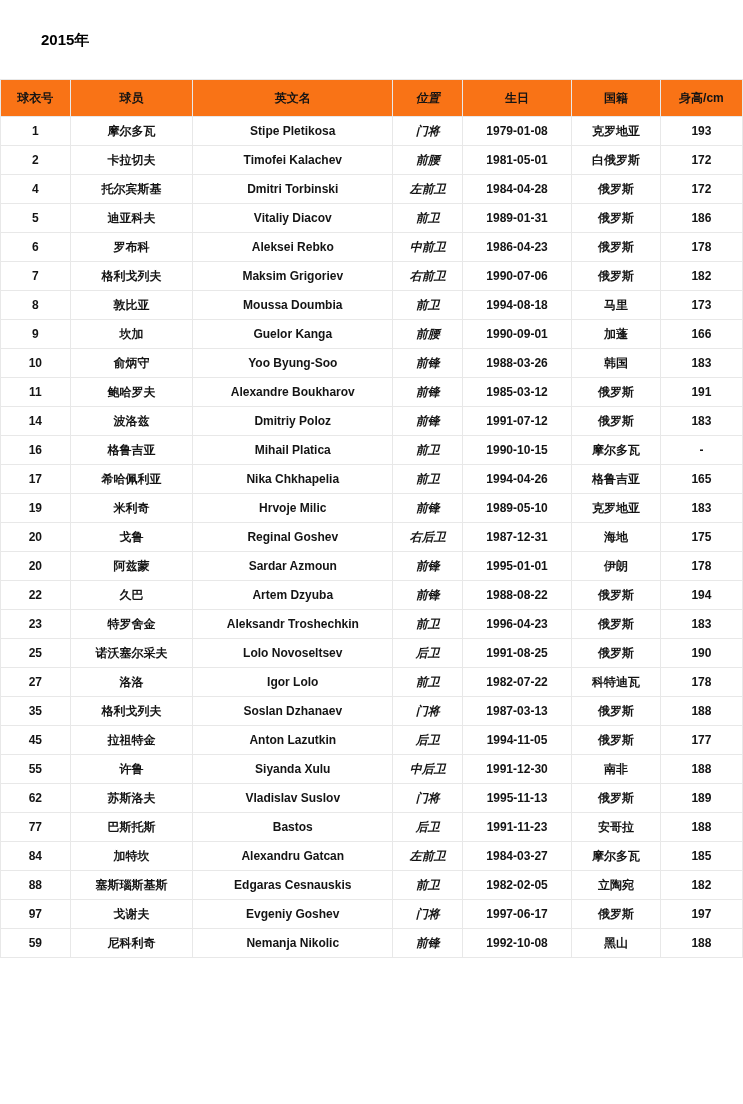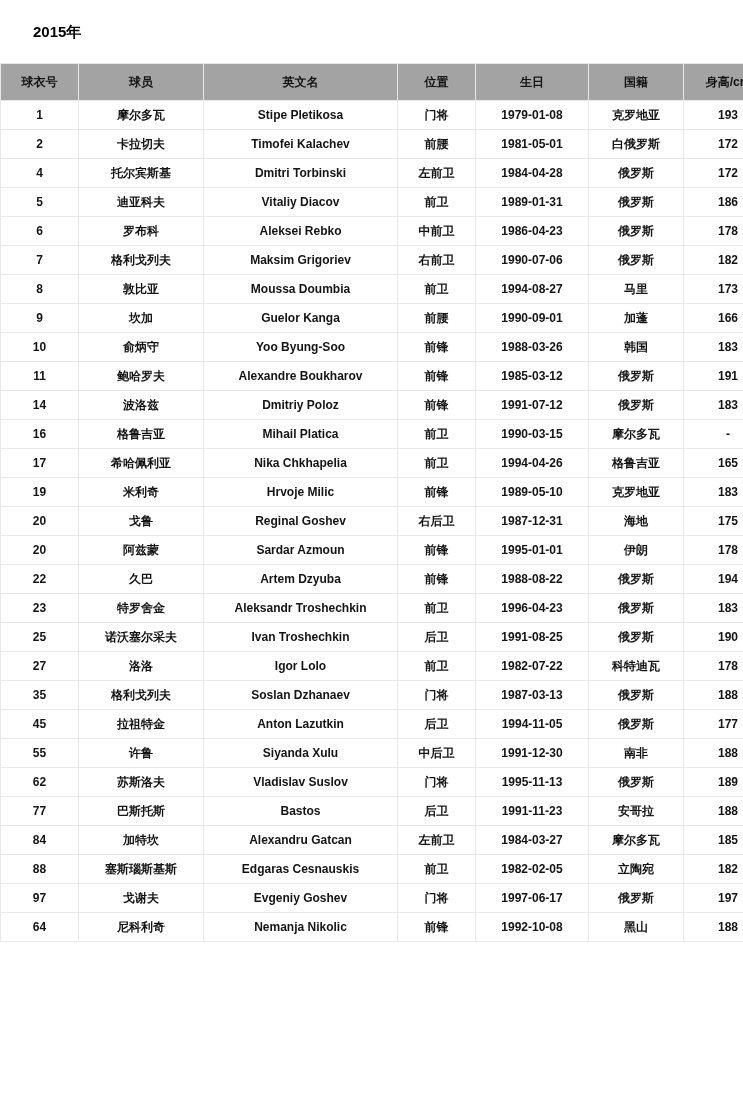--- a/index.html
+++ b/index.html
@@ -11,53 +11,53 @@
   .page {
     width: 743px;
     min-height: 1104px;
     background: #ffffff;
     box-sizing: border-box;
   }
   .page-title {
     font-size: 15px;
     font-weight: 700;
     color: #000000;
-    margin: 8px;
+    margin: 16px;
     padding: 15px 0 13px 25px;
   }
   table.roster {
     width: 743px;
     border-collapse: collapse;
     table-layout: fixed;
   }
   table.roster th, table.roster td {
     border: 1px solid #e8e8e8;
     text-align: center;
     vertical-align: middle;
     font-size: 12px;
     font-weight: 700;
     color: #141414;
     line-height: 20px;
     word-break: break-all;
     overflow: hidden;
   }
   table.roster th {
-    background: #a3a3a3;
-    padding: 8px 12px;
+    background: #f97316;
+    padding: 8px 4px;
     font-weight: 700;
   }
   table.roster td {
     background: #ffffff;
     padding: 4px 4px;
   }
   
   .col-number       { width: 53px; }
   .col-player       { width: 100px; }
   .col-name_en      { width: 169px; }
-  .col-position     { width: 53px; }
+  .col-position     { width: 53px; font-style: italic; }
   .col-birthday     { width: 88px; }
   .col-nationality  { width: 70px; }
   .col-height       { width: 64px; }
   
   table.roster td:nth-child(4) { padding-left: 10px; padding-right: 10px; }
 </style>
 </head>
 <body>
 
 <div class="page">
@@ -128,21 +128,21 @@
           <td class="col-position">右前卫</td>
           <td class="col-birthday">1990-07-06</td>
           <td class="col-nationality">俄罗斯</td>
           <td class="col-height">182</td>
         </tr>
         <tr>
           <td class="col-number">8</td>
           <td class="col-player">敦比亚</td>
           <td class="col-name_en">Moussa Doumbia</td>
           <td class="col-position">前卫</td>
-          <td class="col-birthday">1994-08-27</td>
+          <td class="col-birthday">1994-08-18</td>
           <td class="col-nationality">马里</td>
           <td class="col-height">173</td>
         </tr>
         <tr>
           <td class="col-number">9</td>
           <td class="col-player">坎加</td>
           <td class="col-name_en">Guelor Kanga</td>
           <td class="col-position">前腰</td>
           <td class="col-birthday">1990-09-01</td>
           <td class="col-nationality">加蓬</td>
@@ -173,21 +173,21 @@
           <td class="col-position">前锋</td>
           <td class="col-birthday">1991-07-12</td>
           <td class="col-nationality">俄罗斯</td>
           <td class="col-height">183</td>
         </tr>
         <tr>
           <td class="col-number">16</td>
           <td class="col-player">格鲁吉亚</td>
           <td class="col-name_en">Mihail Platica</td>
           <td class="col-position">前卫</td>
-          <td class="col-birthday">1990-03-15</td>
+          <td class="col-birthday">1990-10-15</td>
           <td class="col-nationality">摩尔多瓦</td>
           <td class="col-height">-</td>
         </tr>
         <tr>
           <td class="col-number">17</td>
           <td class="col-player">希哈佩利亚</td>
           <td class="col-name_en">Nika Chkhapelia</td>
           <td class="col-position">前卫</td>
           <td class="col-birthday">1994-04-26</td>
           <td class="col-nationality">格鲁吉亚</td>
@@ -234,21 +234,21 @@
           <td class="col-player">特罗舍金</td>
           <td class="col-name_en">Aleksandr Troshechkin</td>
           <td class="col-position">前卫</td>
           <td class="col-birthday">1996-04-23</td>
           <td class="col-nationality">俄罗斯</td>
           <td class="col-height">183</td>
         </tr>
         <tr>
           <td class="col-number">25</td>
           <td class="col-player">诺沃塞尔采夫</td>
-          <td class="col-name_en">Ivan Troshechkin</td>
+          <td class="col-name_en">Lolo Novoseltsev</td>
           <td class="col-position">后卫</td>
           <td class="col-birthday">1991-08-25</td>
           <td class="col-nationality">俄罗斯</td>
           <td class="col-height">190</td>
         </tr>
         <tr>
           <td class="col-number">27</td>
           <td class="col-player">洛洛</td>
           <td class="col-name_en">Igor Lolo</td>
           <td class="col-position">前卫</td>
@@ -322,21 +322,21 @@
         <tr>
           <td class="col-number">97</td>
           <td class="col-player">戈谢夫</td>
           <td class="col-name_en">Evgeniy Goshev</td>
           <td class="col-position">门将</td>
           <td class="col-birthday">1997-06-17</td>
           <td class="col-nationality">俄罗斯</td>
           <td class="col-height">197</td>
         </tr>
         <tr>
-          <td class="col-number">64</td>
+          <td class="col-number">59</td>
           <td class="col-player">尼科利奇</td>
           <td class="col-name_en">Nemanja Nikolic</td>
           <td class="col-position">前锋</td>
           <td class="col-birthday">1992-10-08</td>
           <td class="col-nationality">黑山</td>
           <td class="col-height">188</td>
         </tr>
       </tbody>
   </table>
 </div>

